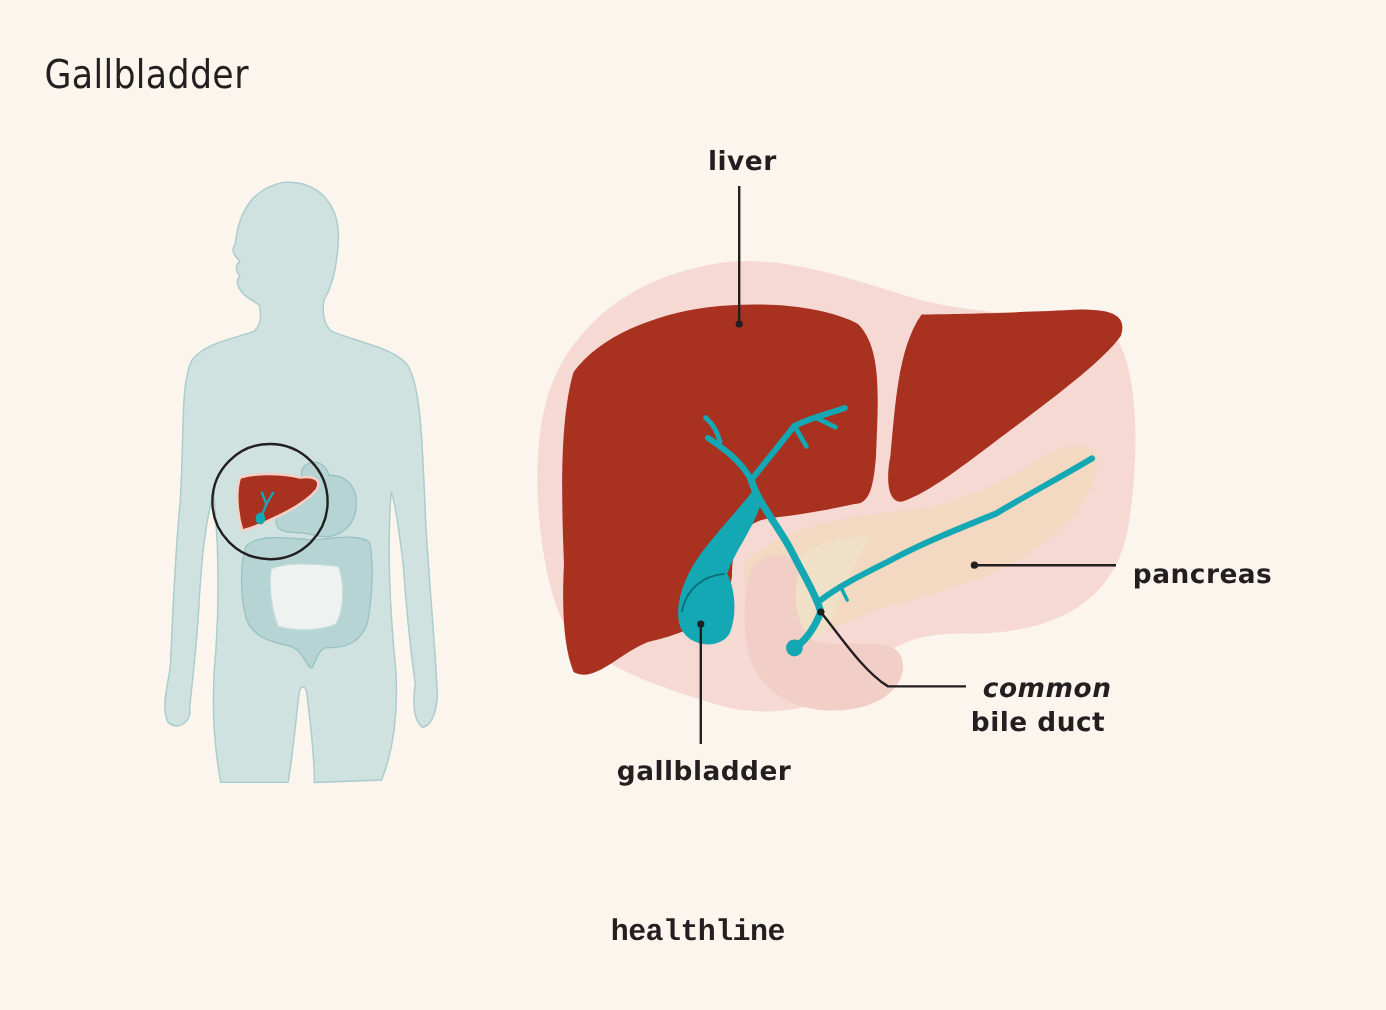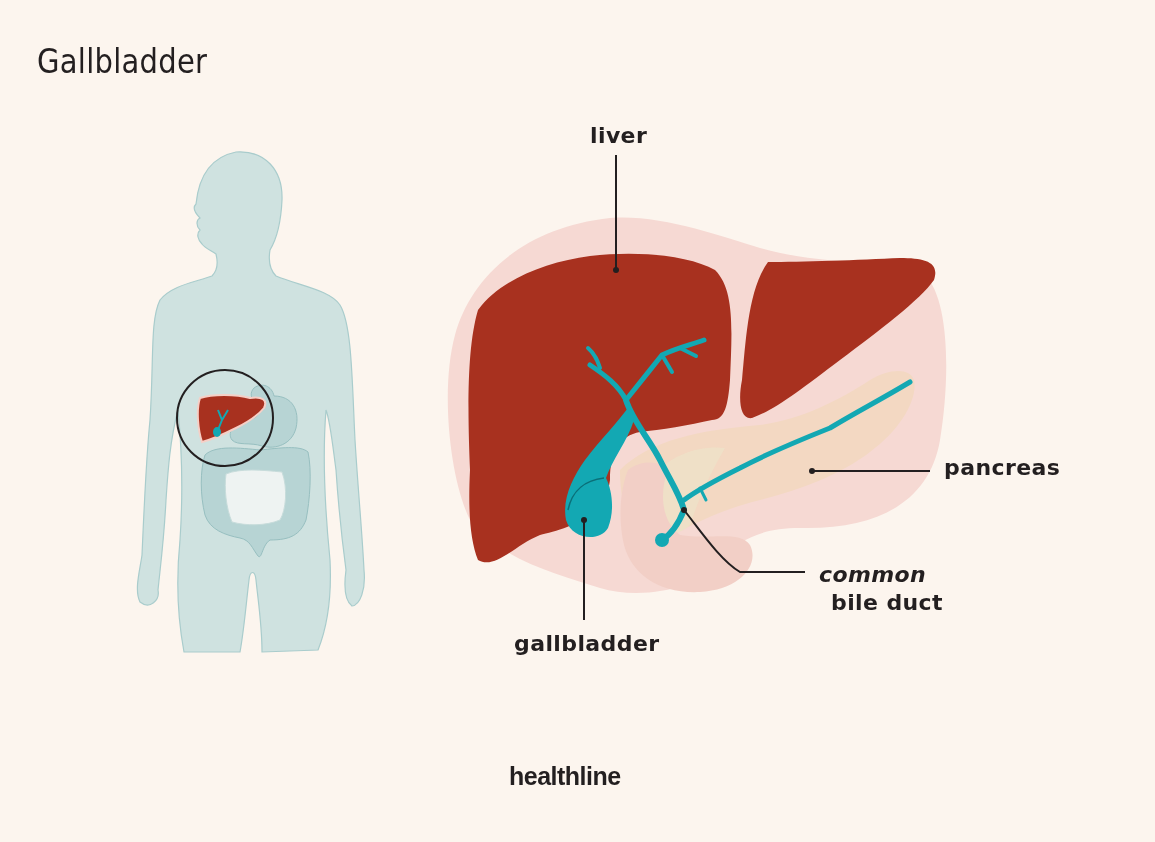--- a/index.html
+++ b/index.html
@@ -3,21 +3,21 @@
 <meta charset="utf-8">
 <style>
   html, body { margin:0; padding:0; }
   body { width:1155px; height:842px; background:#fcf5ee; position:relative; overflow:hidden;
          font-family:"Liberation Sans", sans-serif; color:#231f20; }
   .title { position:absolute; left:37px; top:42px; font-size:33px; font-weight:400; letter-spacing:0.3px;
            font-family:"DejaVu Sans", sans-serif; transform:scaleX(0.88); transform-origin:left top; }
   .stage { position:absolute; left:0; top:0; width:1155px; height:842px; }
   .lbl { position:absolute; font-size:22px; font-weight:700; line-height:27px; letter-spacing:0.4px;
          font-family:"DejaVu Sans", sans-serif; }
-  .logo { position:absolute; left:509px; top:762px; font-family:Liberation Sans, sans-serif; font-weight:700;
+  .logo { position:absolute; left:509px; top:762px; font-family:Liberation Mono, monospace; font-weight:700;
           font-size:25px; letter-spacing:-0.5px; color:#231f20; }
 </style>
 </head>
 <body>
 
 <div class="title">Gallbladder</div>
 
 <svg class="stage" viewBox="0 0 1155 842" xmlns="http://www.w3.org/2000/svg">
 
   <g>
@@ -92,18 +92,18 @@
   </g>
   <g fill="#231f20">
     <circle cx="616" cy="270" r="3"></circle>
     <circle cx="812" cy="471" r="3"></circle>
     <circle cx="684" cy="510" r="3"></circle>
     <circle cx="584" cy="520" r="3"></circle>
   </g>
 </svg>
 
 <div class="lbl" style="left:590px;top:122px;text-align:right;">liver</div>
-<div class="lbl" style="left:944px;top:454px;">pancreas</div>
+<div class="lbl" style="left:944px;top:466px;">pancreas</div>
 <div class="lbl" style="left:819px;top:561px;font-style:italic;">common</div>
-<div class="lbl" style="left:831px;top:589px;">bile duct</div>
+<div class="lbl" style="left:809px;top:589px;">bile duct</div>
 <div class="lbl" style="left:514px;top:630px;">gallbladder</div>
 
 <div class="logo">healthline</div>
 
 </body></html>

